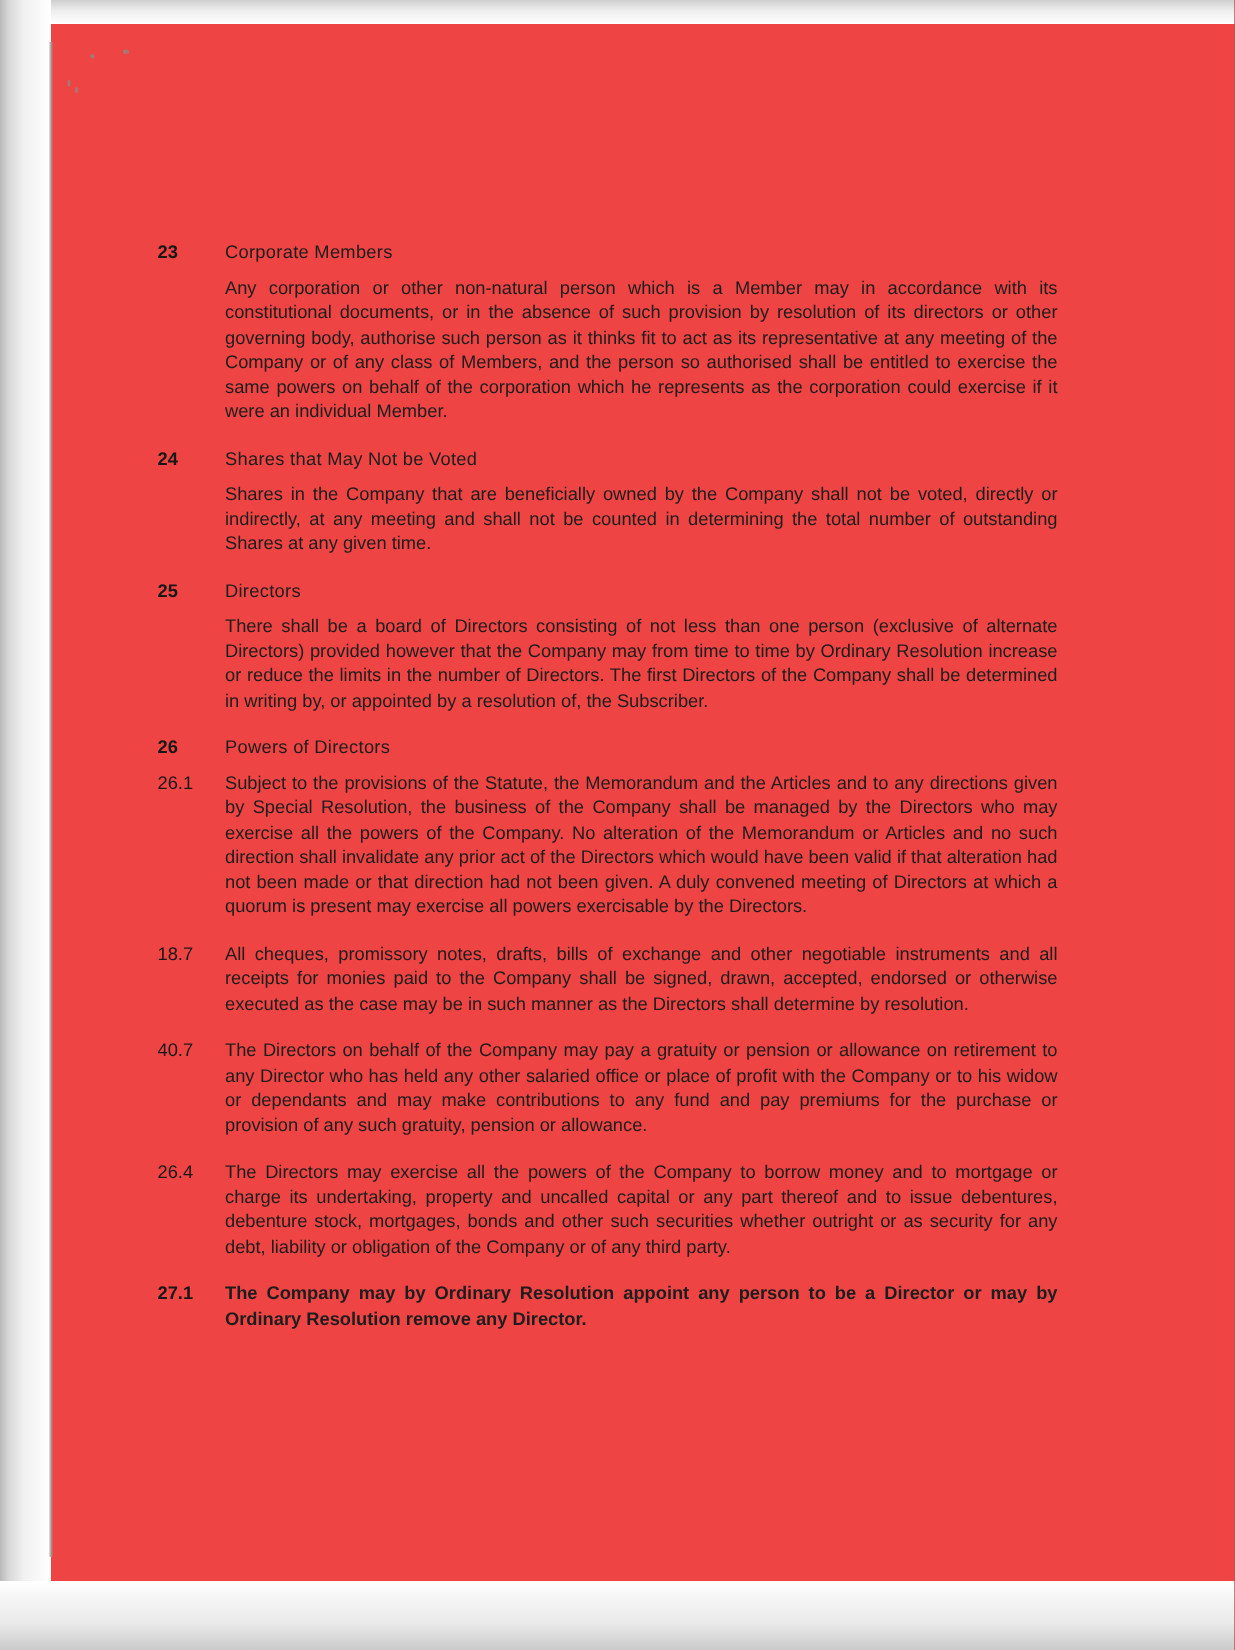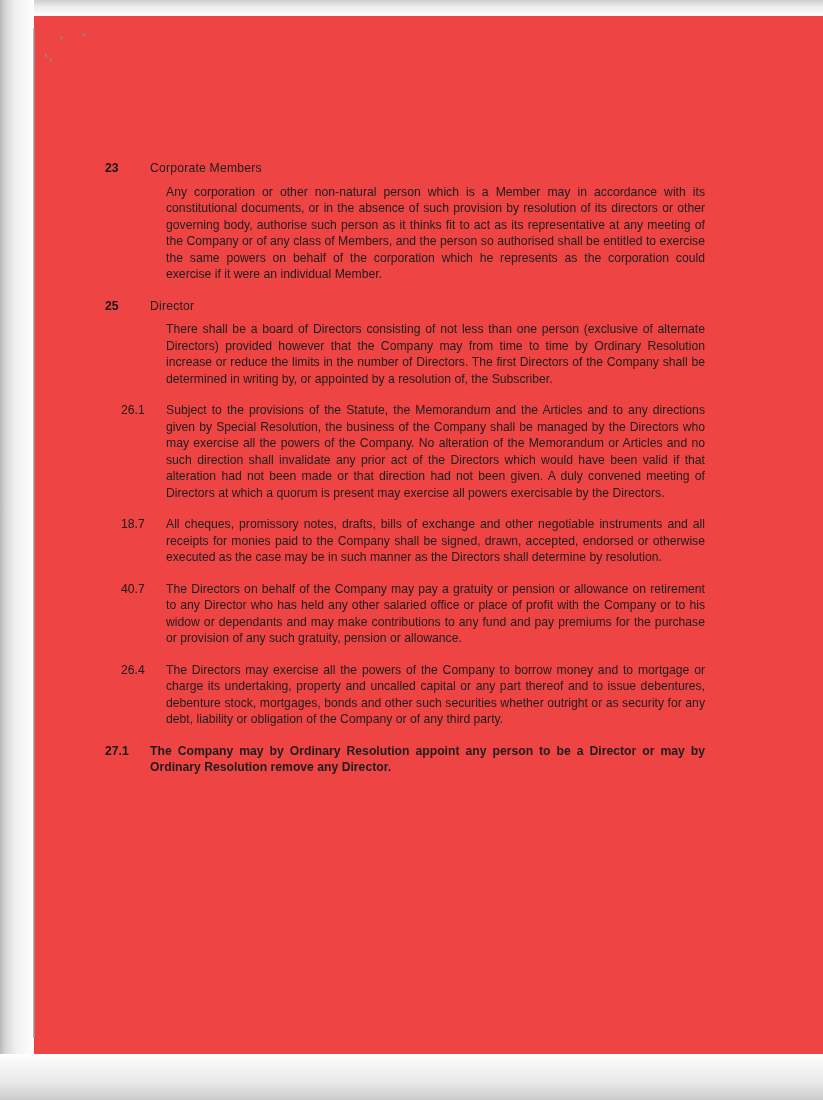--- a/index.html
+++ b/index.html
@@ -78,21 +78,21 @@
     font-size: 12.2px;
     line-height: 16.5px;
     text-align: justify;
     color: #1d1d1d;
   }
   .heading .clause-body {
     font-weight: normal;
     letter-spacing: .2px;
   }
   .heading { margin-bottom: 7px; }
-  .para { margin-bottom: 15px; margin-left: 16px; }
+  .para { margin-bottom: 15px; }
   .para-tight { margin-bottom: 14px; font-weight: bold; }
   .footer {
     position: absolute;
     left: 105px;
     top: 975px;
     width: 600px;
     display: flex;
     justify-content: space-between;
     align-items: baseline;
   }
@@ -127,30 +127,42 @@
 
     <div class="clause heading">
       <div class="clause-num bold">23</div>
       <div class="clause-body">Corporate Members</div>
     </div>
     <div class="clause para">
       <div class="clause-num"></div>
       <div class="clause-body">Any corporation or other non-natural person which is a Member may in accordance with its constitutional documents, or in the absence of such provision by resolution of its directors or other governing body, authorise such person as it thinks fit to act as its representative at any meeting of the Company or of any class of Members, and the person so authorised shall be entitled to exercise the same powers on behalf of the corporation which he represents as the corporation could exercise if it were an individual Member.</div>
     </div>
 
+    <div class="clause heading">
+      <div class="clause-num bold">24</div>
+      <div class="clause-body">Shares that May Not be Voted</div>
+    </div>
+    <div class="clause para">
+      <div class="clause-num"></div>
+      <div class="clause-body">Shares in the Company that are beneficially owned by the Company shall not be voted, directly or indirectly, at any meeting and shall not be counted in determining the total number of outstanding Shares at any given time.</div>
+    </div>
 
     <div class="clause heading">
       <div class="clause-num bold">25</div>
-      <div class="clause-body">Director</div>
+      <div class="clause-body">Directors</div>
     </div>
     <div class="clause para">
       <div class="clause-num"></div>
       <div class="clause-body">There shall be a board of Directors consisting of not less than one person (exclusive of alternate Directors) provided however that the Company may from time to time by Ordinary Resolution increase or reduce the limits in the number of Directors.  The first Directors of the Company shall be determined in writing by, or appointed by a resolution of, the Subscriber.</div>
     </div>
 
+    <div class="clause heading">
+      <div class="clause-num bold">26</div>
+      <div class="clause-body">Powers of Directors</div>
+    </div>
     <div class="clause para">
       <div class="clause-num">26.1</div>
       <div class="clause-body">Subject to the provisions of the Statute, the Memorandum and the Articles and to any directions given by Special Resolution, the business of the Company shall be managed by the Directors who may exercise all the powers of the Company.  No alteration of the Memorandum or Articles and no such direction shall invalidate any prior act of the Directors which would have been valid if that alteration had not been made or that direction had not been given.  A duly convened meeting of Directors at which a quorum is present may exercise all powers exercisable by the Directors.</div>
     </div>
     <div class="clause para">
       <div class="clause-num">18.7</div>
       <div class="clause-body">All cheques, promissory notes, drafts, bills of exchange and other negotiable instruments and all receipts for monies paid to the Company shall be signed, drawn, accepted, endorsed or otherwise executed as the case may be in such manner as the Directors shall determine by resolution.</div>
     </div>
     <div class="clause para">
       <div class="clause-num">40.7</div>

